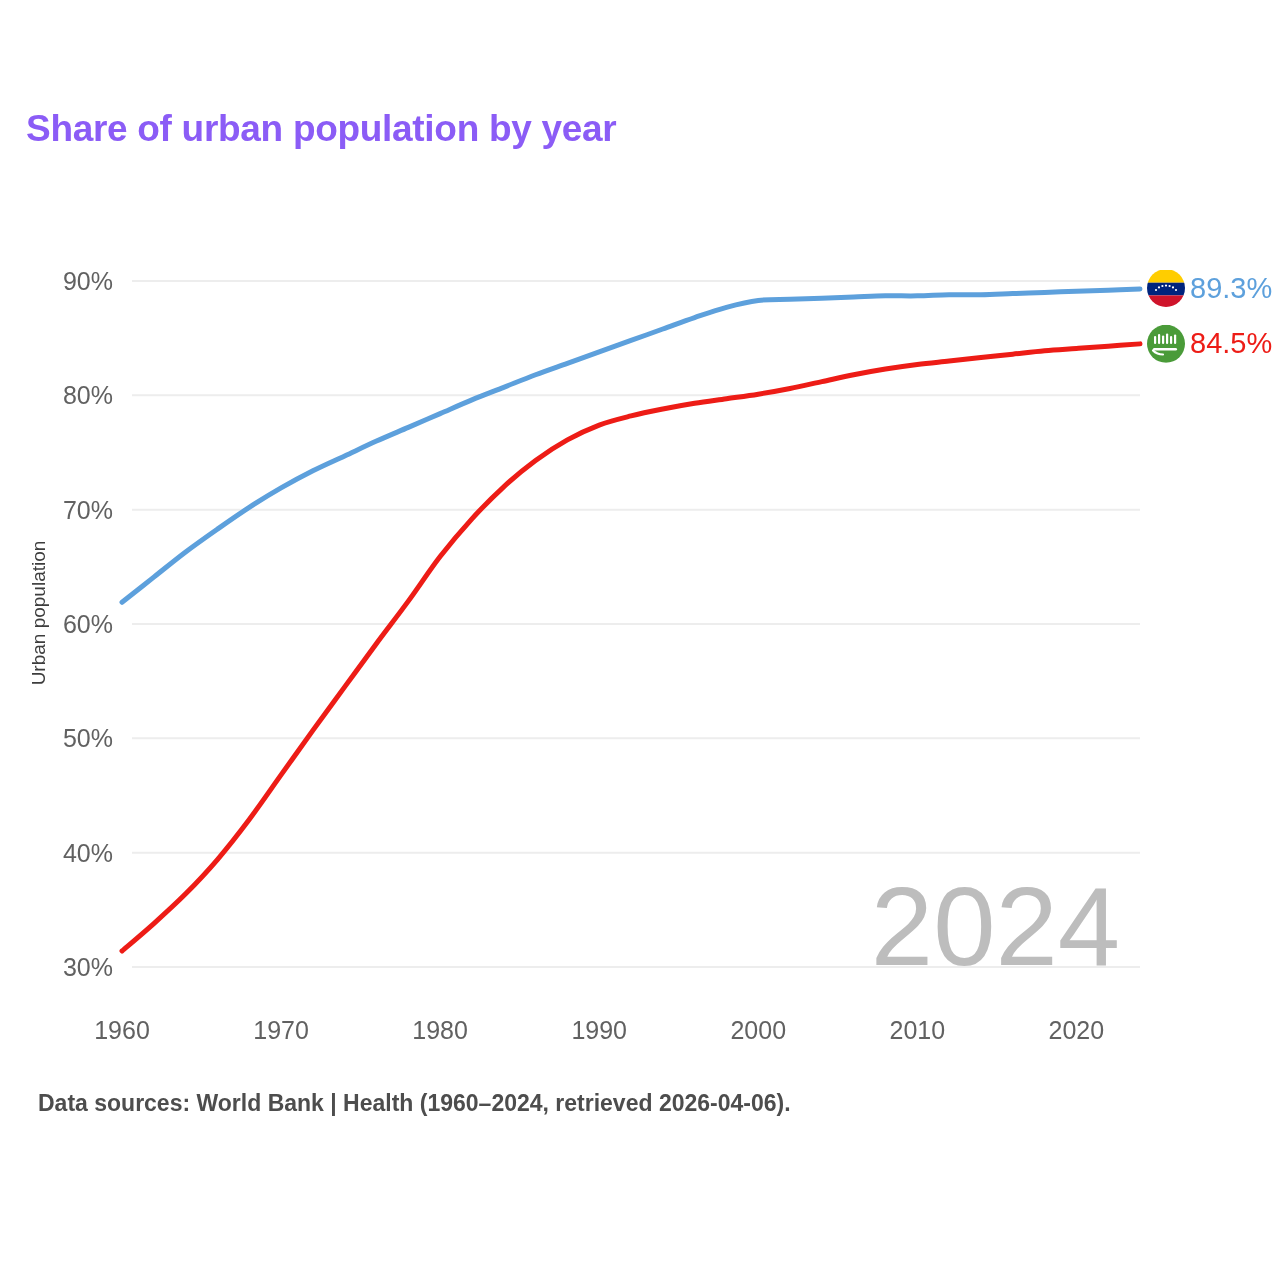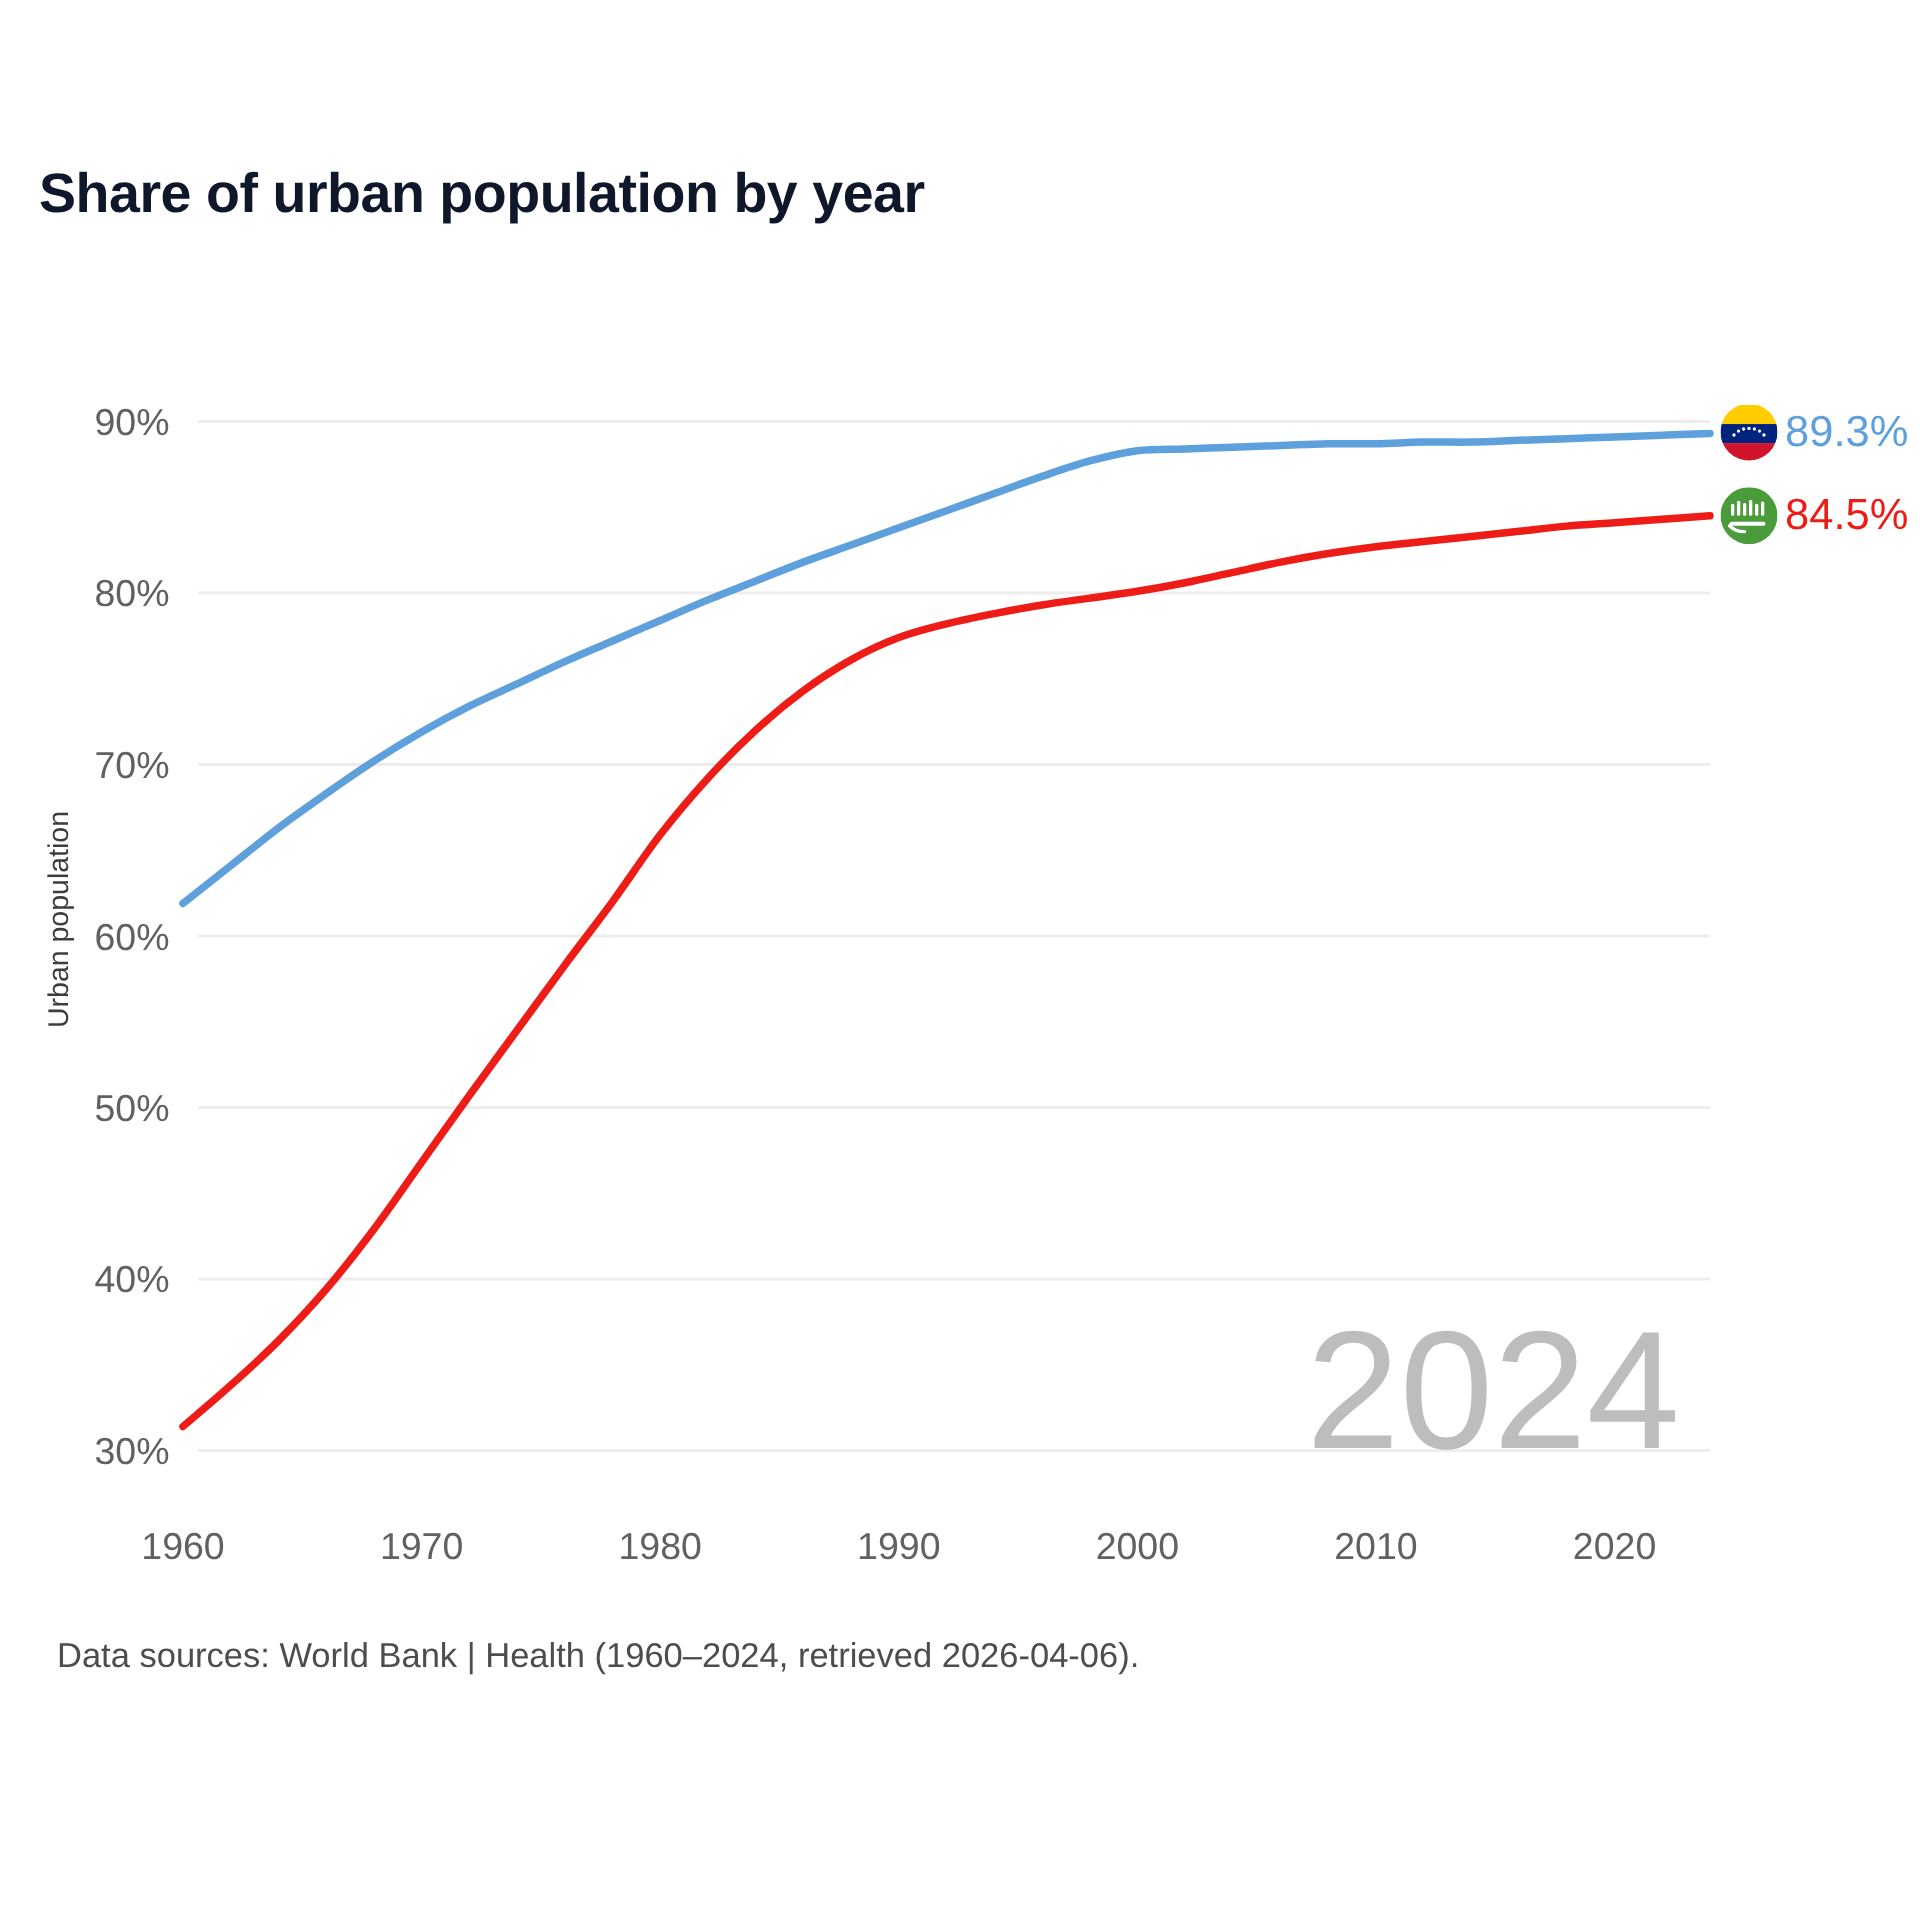--- a/index.html
+++ b/index.html
@@ -19,21 +19,21 @@
     width: 1280px;
     height: 1280px;
     background: #ffffff;
   }
   .chart-title {
     position: absolute;
     left: 26px;
     top: 108px;
     font-size: 37px;
     font-weight: bold;
-    color: #0f172a;
+    color: #8b5cf6;
     letter-spacing: -0.3px;
     white-space: nowrap;
   }
   .legend {
     position: absolute;
     right: 26px;
     top: 180px;
     display: flex;
     flex-direction: row;
     align-items: flex-start;
@@ -100,21 +100,21 @@
     dominant-baseline: middle;
   }
   .footer {
     position: absolute;
     left: 38px;
     top: 1084px;
     font-size: 23px;
     color: #4d4d4d;
     line-height: 39px;
   }
-  .footer div { white-space: nowrap; }
+  .footer div { white-space: nowrap; font-weight: bold; }
 </style>
 </head>
 <body>
 
 <div id="page">
 
   <div class="chart-title">Share of urban population by year</div>
 
 
   <div class="plot-wrap">

